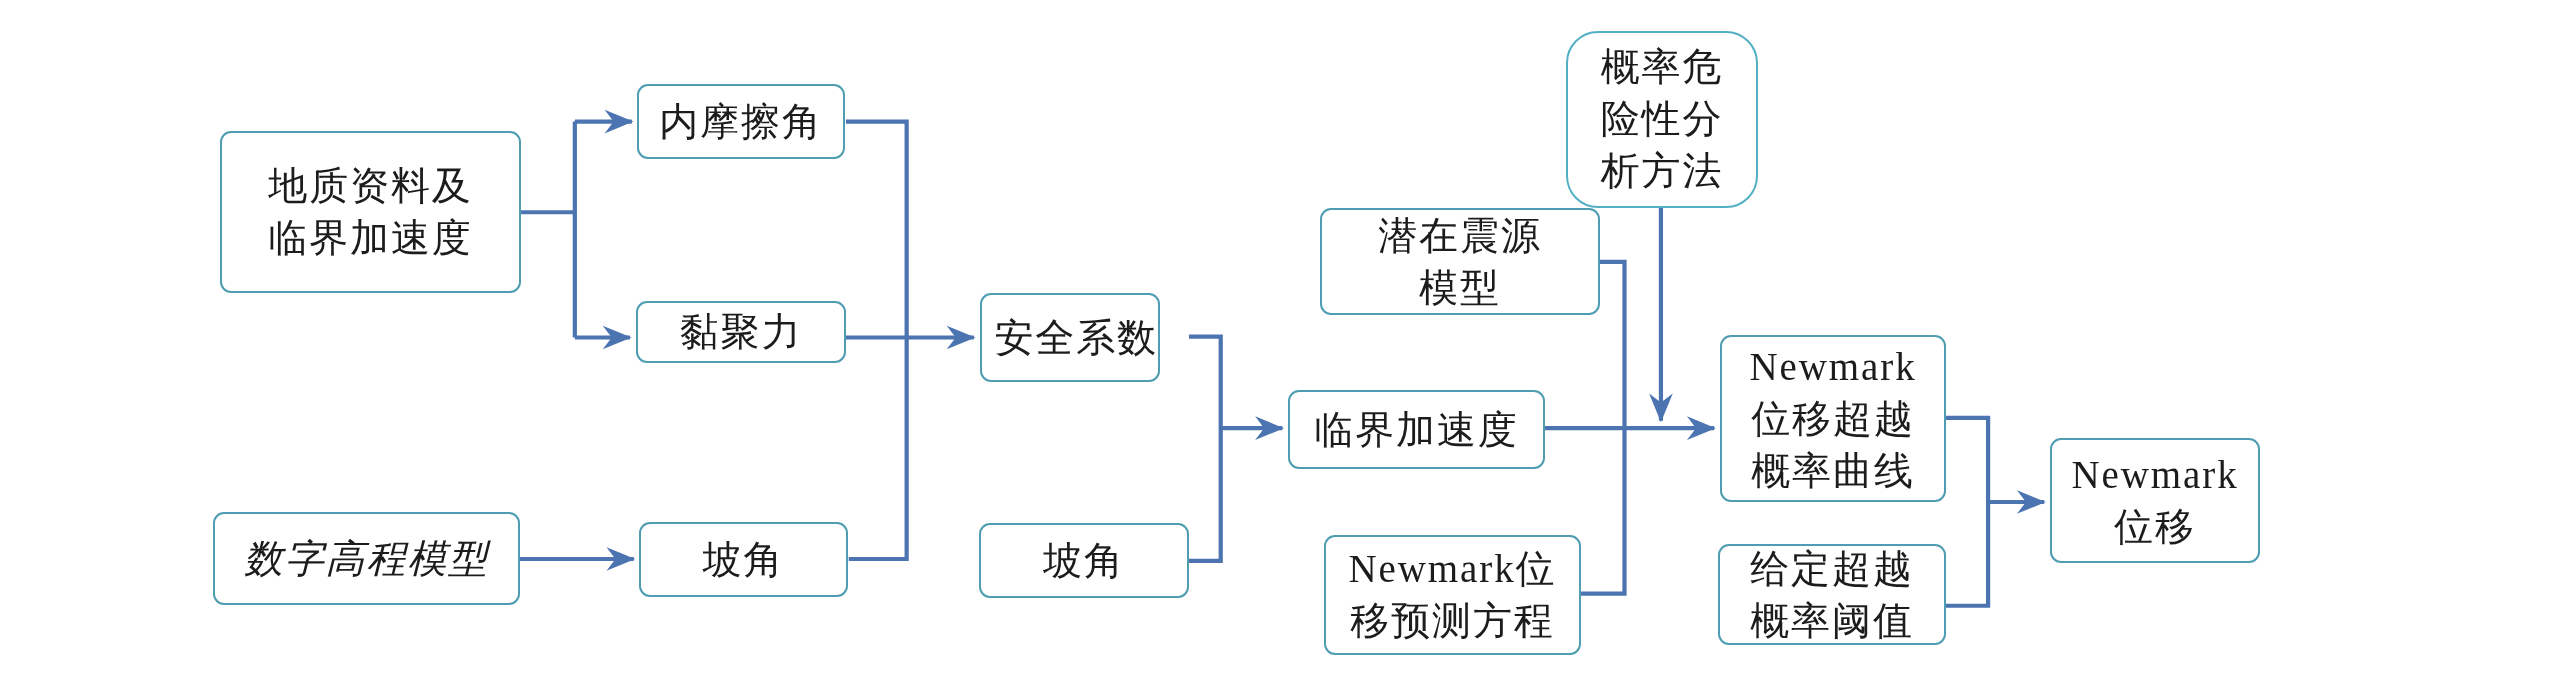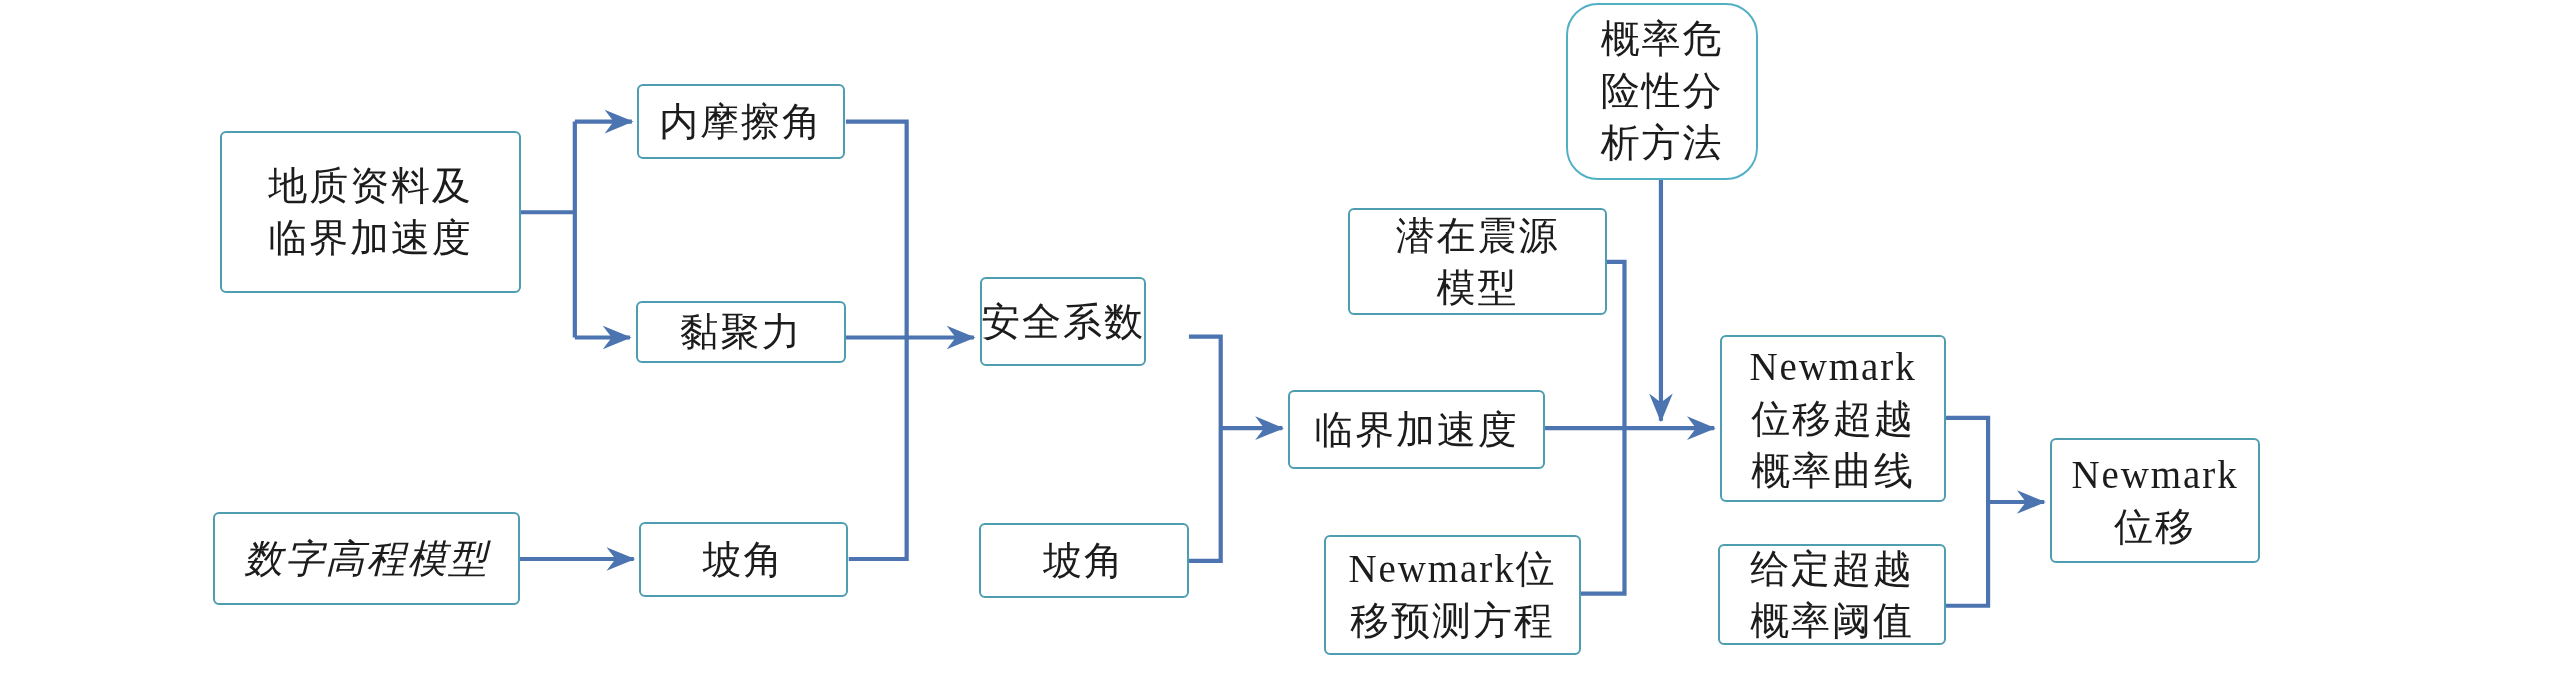--- a/index.html
+++ b/index.html
@@ -15,36 +15,37 @@
     width:2576px;height:675px;
     background:var(--bg);
     font-family:"Liberation Serif","DejaVu Serif",serif;
     overflow:hidden;
   }
   .wires{position:absolute;left:0;top:0;width:2576px;height:675px;}
   .node{
     position:absolute;
     box-sizing:border-box;
     border:2.8px solid var(--box-border);
-    border-radius:6px;
+    border-radius:11px;
     background:var(--bg);
     display:flex;
     flex-direction:column;
     align-items:center;
     justify-content:center;
     color:var(--text);
     font-size:39px;
     line-height:52px;
     text-align:center;
     letter-spacing:1.9px;
     z-index:2;
   }
   .node.rounded{
     border-color:var(--rounded-border);
     border-radius:32px;
+    margin-top:28px;
   }
   .ln{white-space:nowrap;}
 </style>
 </head>
 <body>
 
 <div class="canvas">
 
   <svg class="wires" width="2576" height="675" viewBox="0 0 2756 722" fill="none" stroke="#4b74b0" stroke-width="4.5">
     <defs>
@@ -90,29 +91,29 @@
   </div>
 
   <div class="node" style="left:213px;top:512px;width:307px;height:93px;font-style:italic;">
     <div class="ln">数字高程模型</div>
   </div>
 
   <div class="node" style="left:639px;top:522px;width:209px;height:75px;">
     <div class="ln">坡角</div>
   </div>
 
-  <div class="node" style="left:980px;top:277px;width:166px;height:89px;">
+  <div class="node" style="left:980px;top:293px;width:180px;height:89px;align-items:flex-end;">
     <div class="ln">安全系数</div>
   </div>
 
   <div class="node" style="left:979px;top:523px;width:210px;height:75px;">
     <div class="ln">坡角</div>
   </div>
 
-  <div class="node" style="left:1348px;top:208px;width:259px;height:107px;">
+  <div class="node" style="left:1320px;top:208px;width:280px;height:107px;">
     <div class="ln">潜在震源</div>
     <div class="ln">模型</div>
   </div>
 
   <div class="node" style="left:1288px;top:390px;width:257px;height:79px;">
     <div class="ln">临界加速度</div>
   </div>
 
   <div class="node" style="left:1324px;top:535px;width:257px;height:120px;">
     <div class="ln">Newmark位</div>

